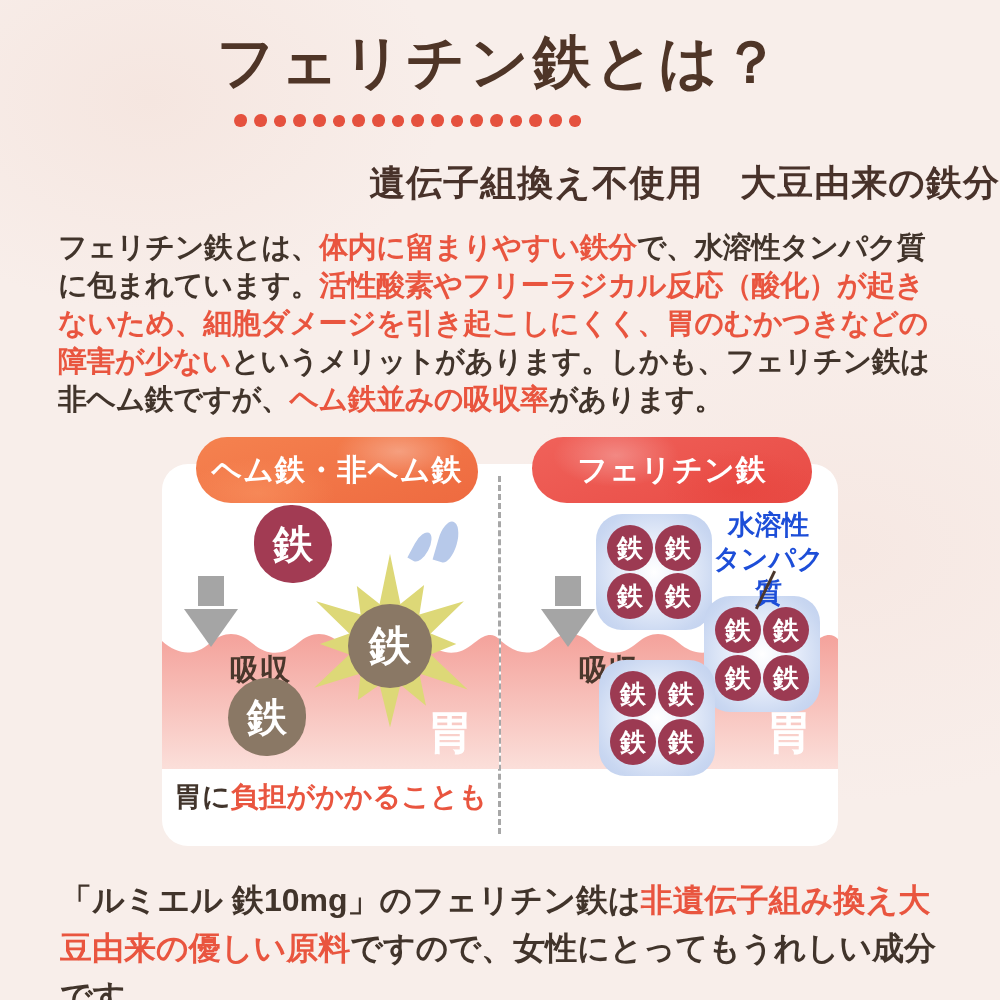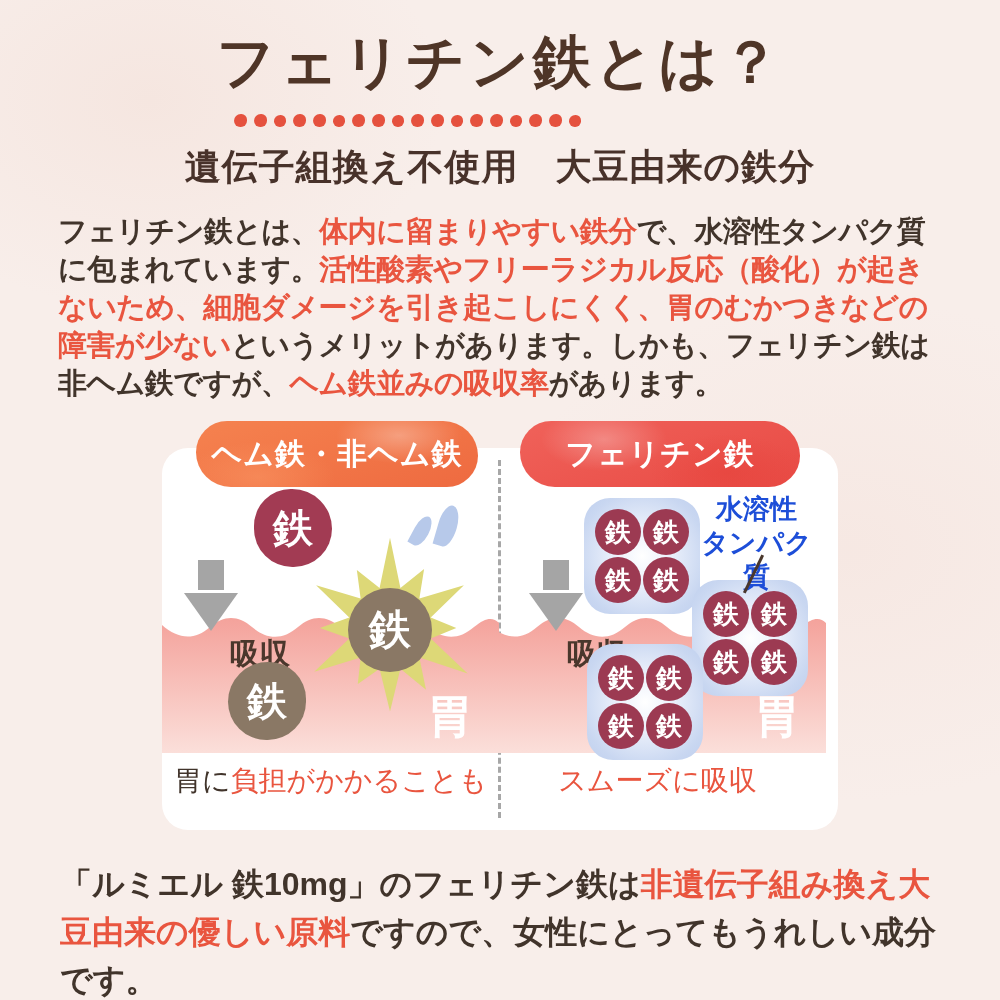--- a/index.html
+++ b/index.html
@@ -16,38 +16,38 @@
   }
   
   .title{
     margin:0;padding-top:24px;text-align:center;
     font-size:58px;font-weight:700;letter-spacing:4px;color:#4f3527;
   }
   .dots{display:flex;gap:7px;margin:12px 0 0 234px;height:13px;}
   .dots .dot{width:13px;height:13px;border-radius:55% 45% 50% 50%;background:#e5513e;}
   .dots .dot:nth-child(3n){width:12px;height:12px;margin-top:1px;}
   .subtitle{
-    margin:16px 0 0 0;text-align:center;
+    margin:32px 0 0 0;text-align:right;
     font-size:36px;font-weight:700;letter-spacing:1px;color:#48322a;
   }
   
   .intro{
     width:884px;margin:20px auto 16px;font-size:29px;font-weight:600;
     line-height:38px;letter-spacing:-0.5px;color:#41342b;
   }
   .seg-dark{color:#41342b;}
   .seg-red{color:#e9553f;}
   
   .panel{
     position:relative;width:676px;height:382px;margin:46px auto 16px;
     background:#ffffff;border-radius:26px;
   }
   .half{position:absolute;top:0;width:337px;height:382px;}
   .half.left{left:0;}
-  .half.right{right:12px;}
+  .half.right{right:0;}
   .divider{
     position:absolute;left:336px;top:12px;bottom:12px;width:0;
     border-left:3px dashed #a7a7a7;
   }
   .pill{
     position:absolute;top:-27px;height:66px;z-index:5;
     display:flex;align-items:center;justify-content:center;
     color:#ffffff;font-size:30px;font-weight:700;letter-spacing:1px;
     border-radius:34px 38px 34px 38px;
   }
@@ -69,21 +69,21 @@
   .stomach{position:absolute;left:0;top:155px;width:337px;height:150px;z-index:1;}
   .absorb{position:absolute;z-index:3;font-size:30px;font-weight:700;color:#4a372c;padding-left:40px;}
   .half.left  .absorb{left:28px;top:186px;}
   .half.right .absorb{left:38px;top:186px;}
   .stomach-char{
     position:absolute;right:26px;top:238px;z-index:3;
     font-size:46px;font-weight:800;color:#ffffff;
   }
   .caption{
     position:absolute;left:0;right:0;top:314px;z-index:3;text-align:center;
-    font-size:28px;font-weight:400;letter-spacing:0;
+    font-size:28px;font-weight:700;letter-spacing:0;
   }
   
   .iron-circle{
     position:absolute;z-index:3;border-radius:50%;
     display:flex;align-items:center;justify-content:center;
     color:#fff;font-weight:700;
   }
   .iron-maroon{background:#a23b53;}
   .iron-taupe{background:#8a7865;}
   .iron-top{left:92px;top:41px;width:78px;height:78px;font-size:40px;border-radius:48% 52% 50% 50%;}
@@ -240,20 +240,19 @@
         <span class="mini-iron">鉄</span>
       </div>
       <div class="cluster cluster3">
         <span class="mini-iron">鉄</span>
         <span class="mini-iron">鉄</span>
         <span class="mini-iron">鉄</span>
         <span class="mini-iron">鉄</span>
       </div>
 
       <div class="stomach-char">胃</div>
-      <div class="caption"><span class="seg-red">スムーズに吸収</span></div>
     </div>
 
   </div>
 
   <p class="footer"><span class="seg-dark">「ルミエル 鉄10mg」のフェリチン鉄は</span><span class="seg-red">非遺伝子組み換え大豆由来の優しい原料</span><span class="seg-dark">ですので、女性にとってもうれしい成分です。</span></p>
 
 </div>
 
 </body></html>

